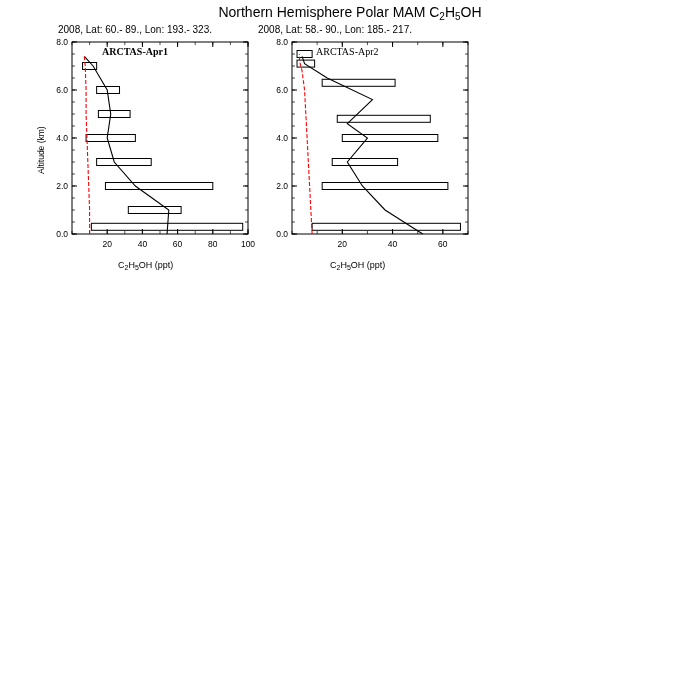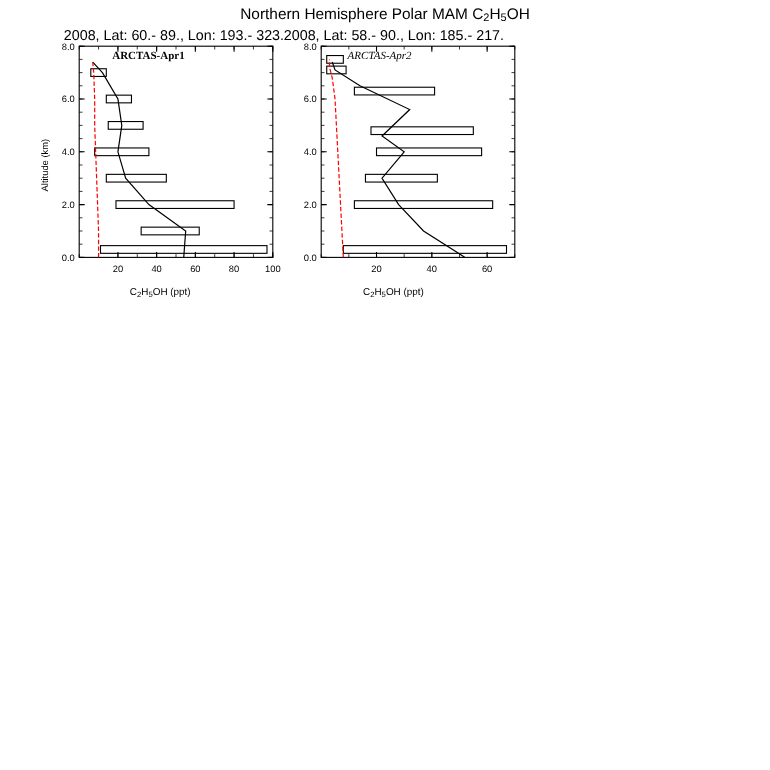--- a/index.html
+++ b/index.html
@@ -32,21 +32,21 @@
     top: 24px;
   }
   #panel-0 { left: 30px; }
   #panel-1 { left: 250px; }
 
   .panel-subtitle {
     position: absolute;
     top: 0px;
     left: 28px;
     width: 200px;
-    font-size: 13px;
+    font-size: 10px;
     white-space: nowrap;
     color: #000;
   }
   #panel-1 .panel-subtitle { left: 8px; }
 
   .plotsvg {
     position: absolute;
     top: 10px;
     left: 0px;
   }
@@ -74,21 +74,21 @@
   #panel-1 .axis-label-x { left: 80px; top: 236px; }
 
   .legend-label {
     position: absolute;
     font-size: 10px;
     font-family: "Liberation Serif", serif;
     color: #000;
     white-space: nowrap;
   }
   #panel-0 .legend-label { left: 72px; top: 22px; font-weight: bold; }
-  #panel-1 .legend-label { left: 66px; top: 22px; font-style: italic; }
+  #panel-1 .legend-label { left: 66px; top: 22px; }
 
   text.tick {
     font-family: "Liberation Sans", sans-serif;
     font-size: 8.5px;
     fill: #000;
   }
 </style>
 </head>
 <body>
 

